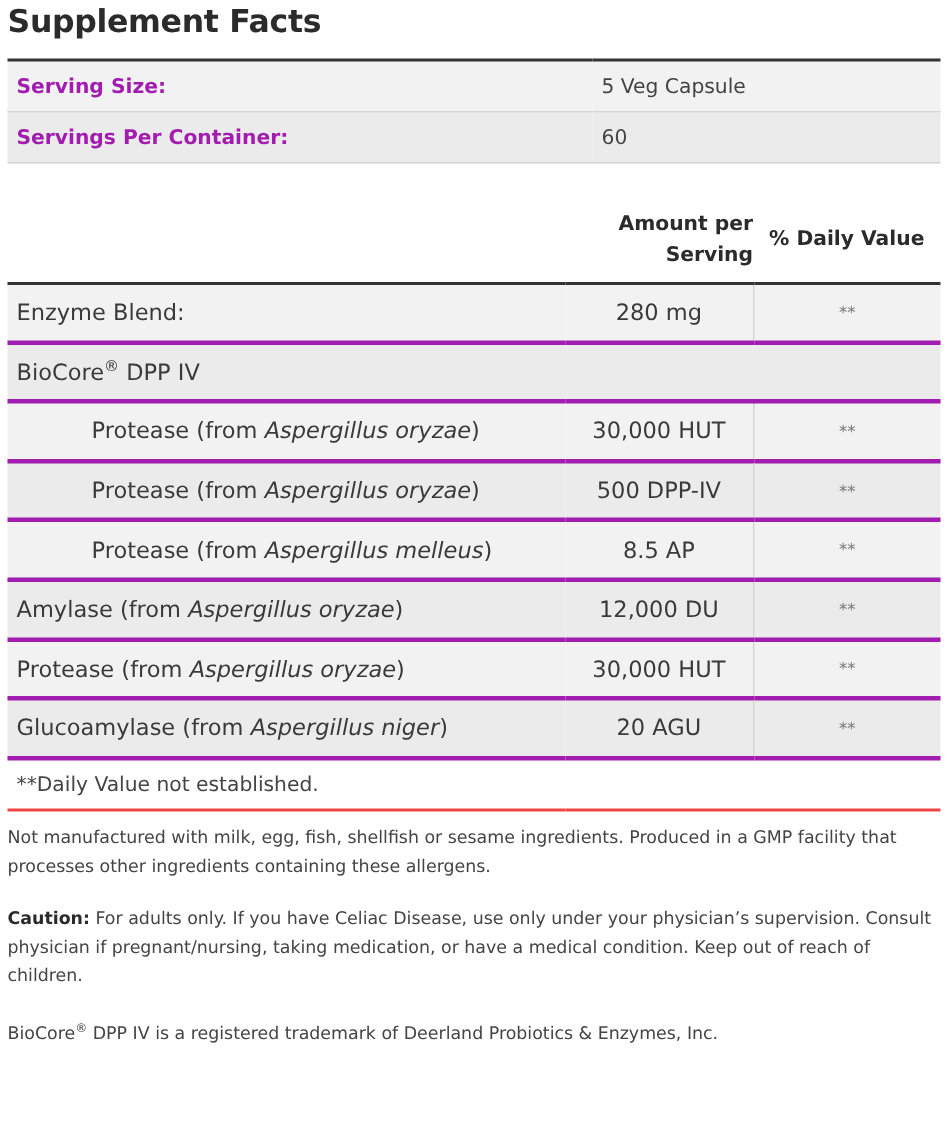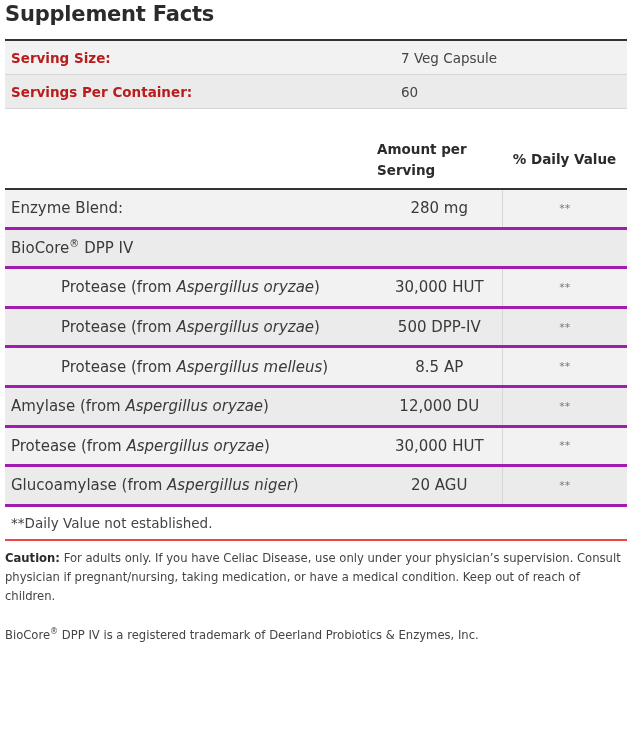--- a/index.html
+++ b/index.html
@@ -12,30 +12,30 @@
   .title {
     position: absolute; left: 5px; top: 2px;
     font-size: 21px; font-weight: 600; color: #2b2b2b;
     letter-spacing: -0.2px;
   }
   table { border-collapse: collapse; width: 622px; }
   .serving-table { position: absolute; left: 5px; top: 39px; border-top: 2px solid #333; }
   .serving-table td { height: 33px; padding: 0 6px; font-size: 13.5px; border-bottom: 1px solid #d6d6d6; }
   .serving-table tr:nth-child(1) td { background: #f2f2f2; }
   .serving-table tr:nth-child(2) td { background: #ebebeb; }
-  .serving-table td.lbl { font-weight: 600; color: #b91c1c; width: 378px; }
+  .serving-table td.lbl { font-weight: 600; color: #a21caf; width: 378px; }
   .serving-table td.val { color: #444; }
 
   .facts-table { position: absolute; left: 5px; top: 131px; }
   .facts-table th {
     font-weight: 600; font-size: 13.5px; color: #2b2b2b;
     height: 57px; border-bottom: 2px solid #333; line-height: 21px; padding: 0;
   }
   .facts-table th.c1 { width: 372px; }
-  .facts-table th.c2 { width: 125px; text-align: left; }
+  .facts-table th.c2 { width: 125px; text-align: right; }
   .facts-table th.c3 { width: 125px; }
   .facts-table td {
     height: 36.6px; font-size: 15px; color: #3a3a3a;
     border-bottom: 3px solid #a21caf; padding: 0;
   }
   .facts-table tbody tr:nth-child(odd) td { background: #f2f2f2; }
   .facts-table tbody tr:nth-child(even) td { background: #ebebeb; }
   .facts-table td.name { padding-left: 6px; }
   .facts-table td.name.lvl1 { }
   .facts-table td.name.lvl2 { padding-left: 56px; }
@@ -54,21 +54,21 @@
 </style>
 </head>
 <body>
 
 <div class="title">Supplement Facts</div>
 
 <table class="serving-table">
   <tbody>
       <tr>
     <td class="lbl">Serving Size:</td>
-    <td class="val">7 Veg Capsule</td>
+    <td class="val">5 Veg Capsule</td>
   </tr>
   <tr>
     <td class="lbl">Servings Per Container:</td>
     <td class="val">60</td>
   </tr>
 </tbody>
   </table>
 
 <table class="facts-table">
   <thead>
@@ -120,15 +120,16 @@
       <td class="amt">20 AGU</td>
       <td class="dv">**</td>
     </tr>
     <tr class="foot">
       <td colspan="3">**Daily Value not established.</td>
     </tr>
   </tbody>
 </table>
 
 <div class="notes">
+  <p>Not manufactured with milk, egg, fish, shellfish or sesame ingredients. Produced in a GMP facility that processes other ingredients containing these allergens.</p>
   <p><b>Caution:</b><span> For adults only. If you have Celiac Disease, use only under your physician’s supervision. Consult physician if pregnant/nursing, taking medication, or have a medical condition. Keep out of reach of children.</span></p>
   <p><span>BioCore</span><sup>®</sup><span> DPP IV is a registered trademark of Deerland Probiotics &amp; Enzymes, Inc.</span></p>
 </div>
 
 </body></html>

